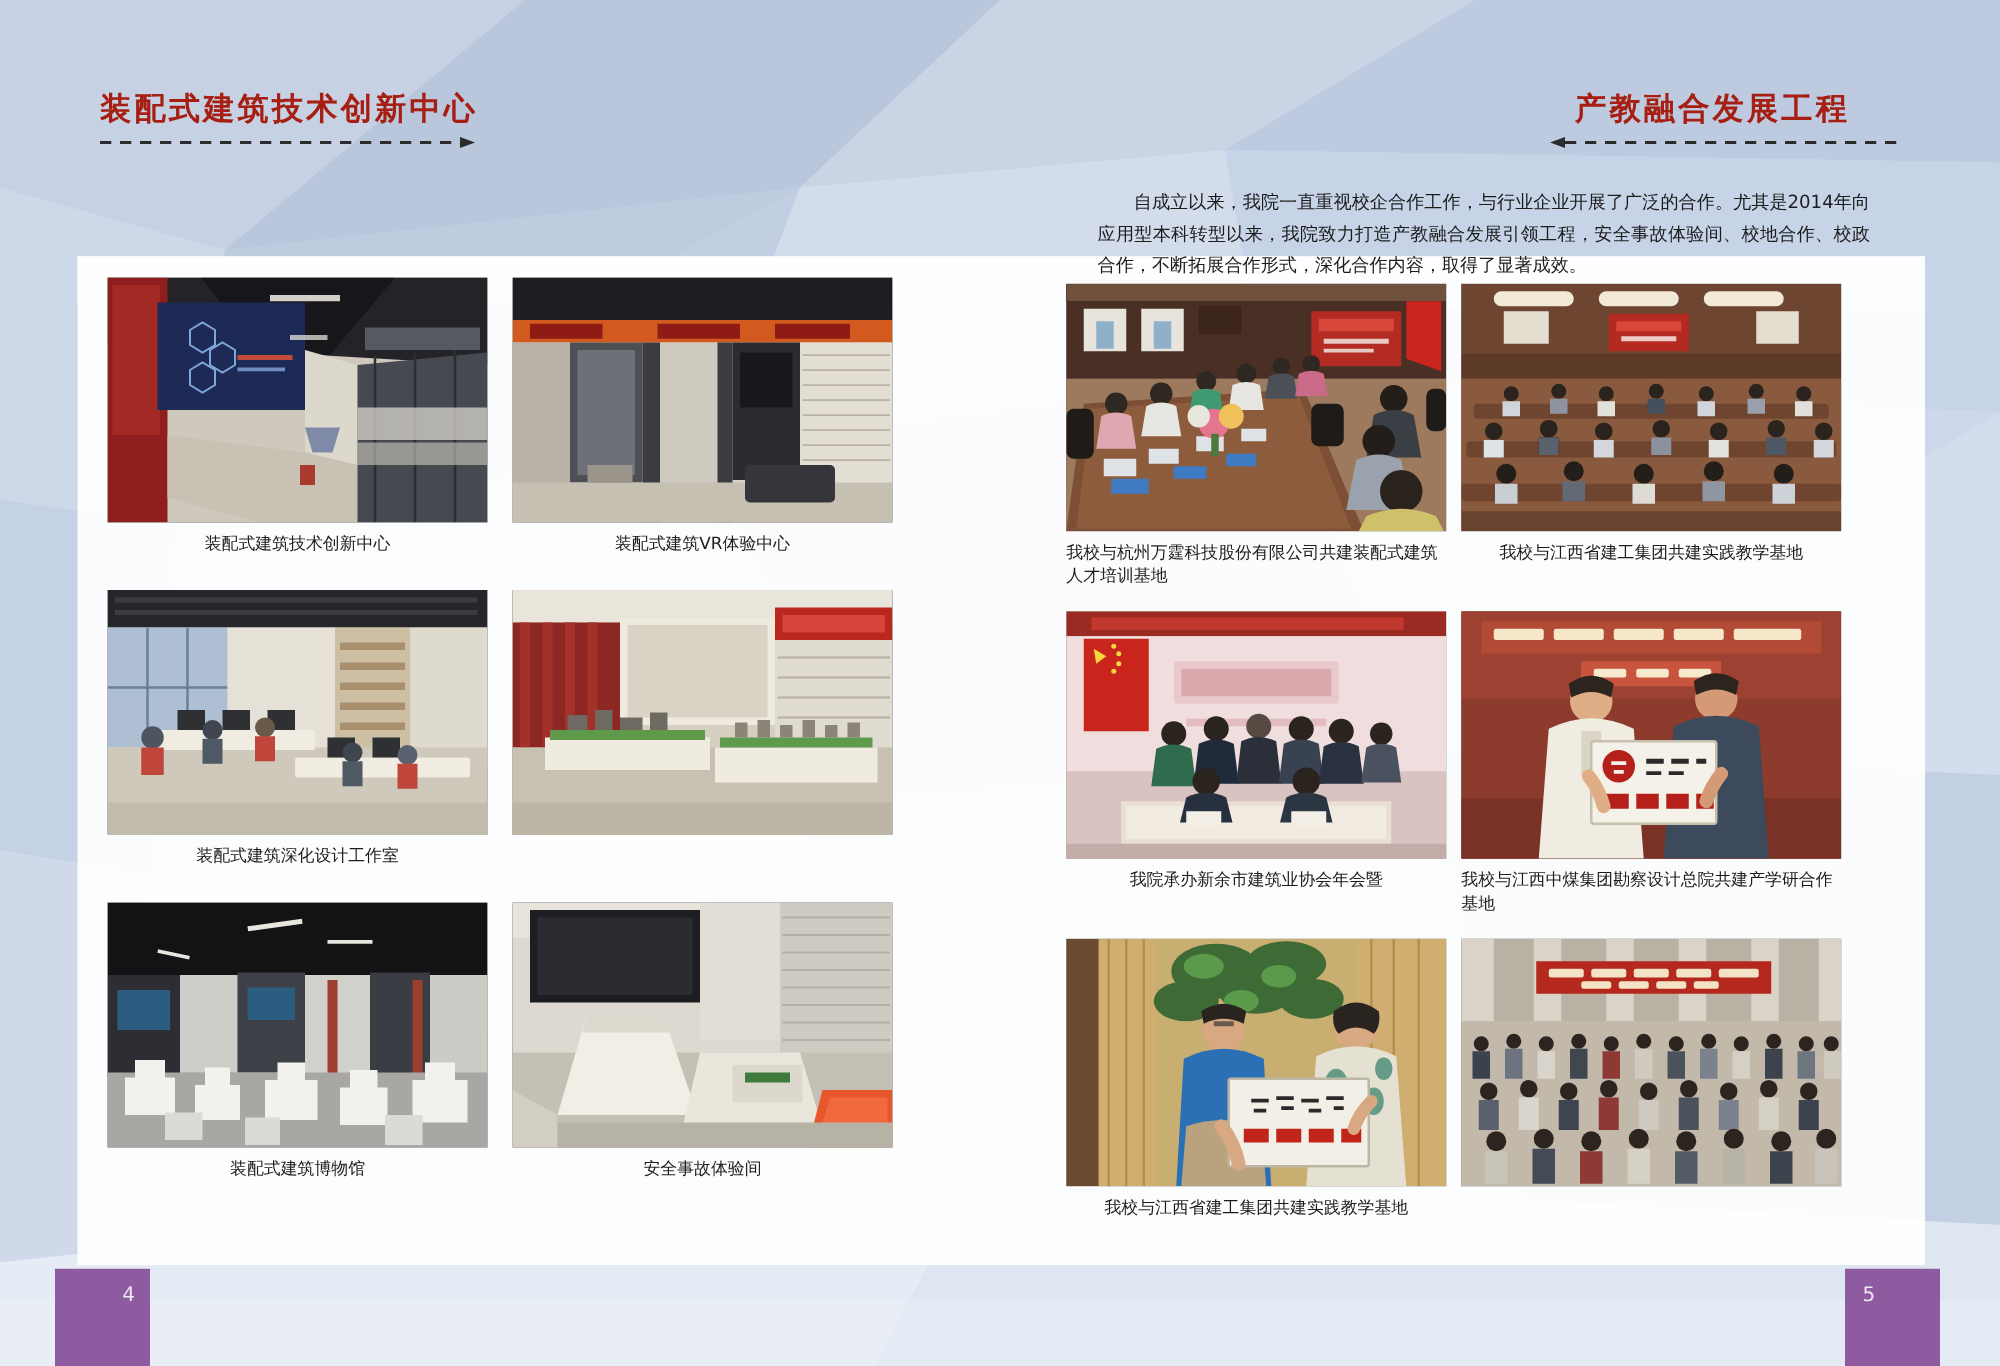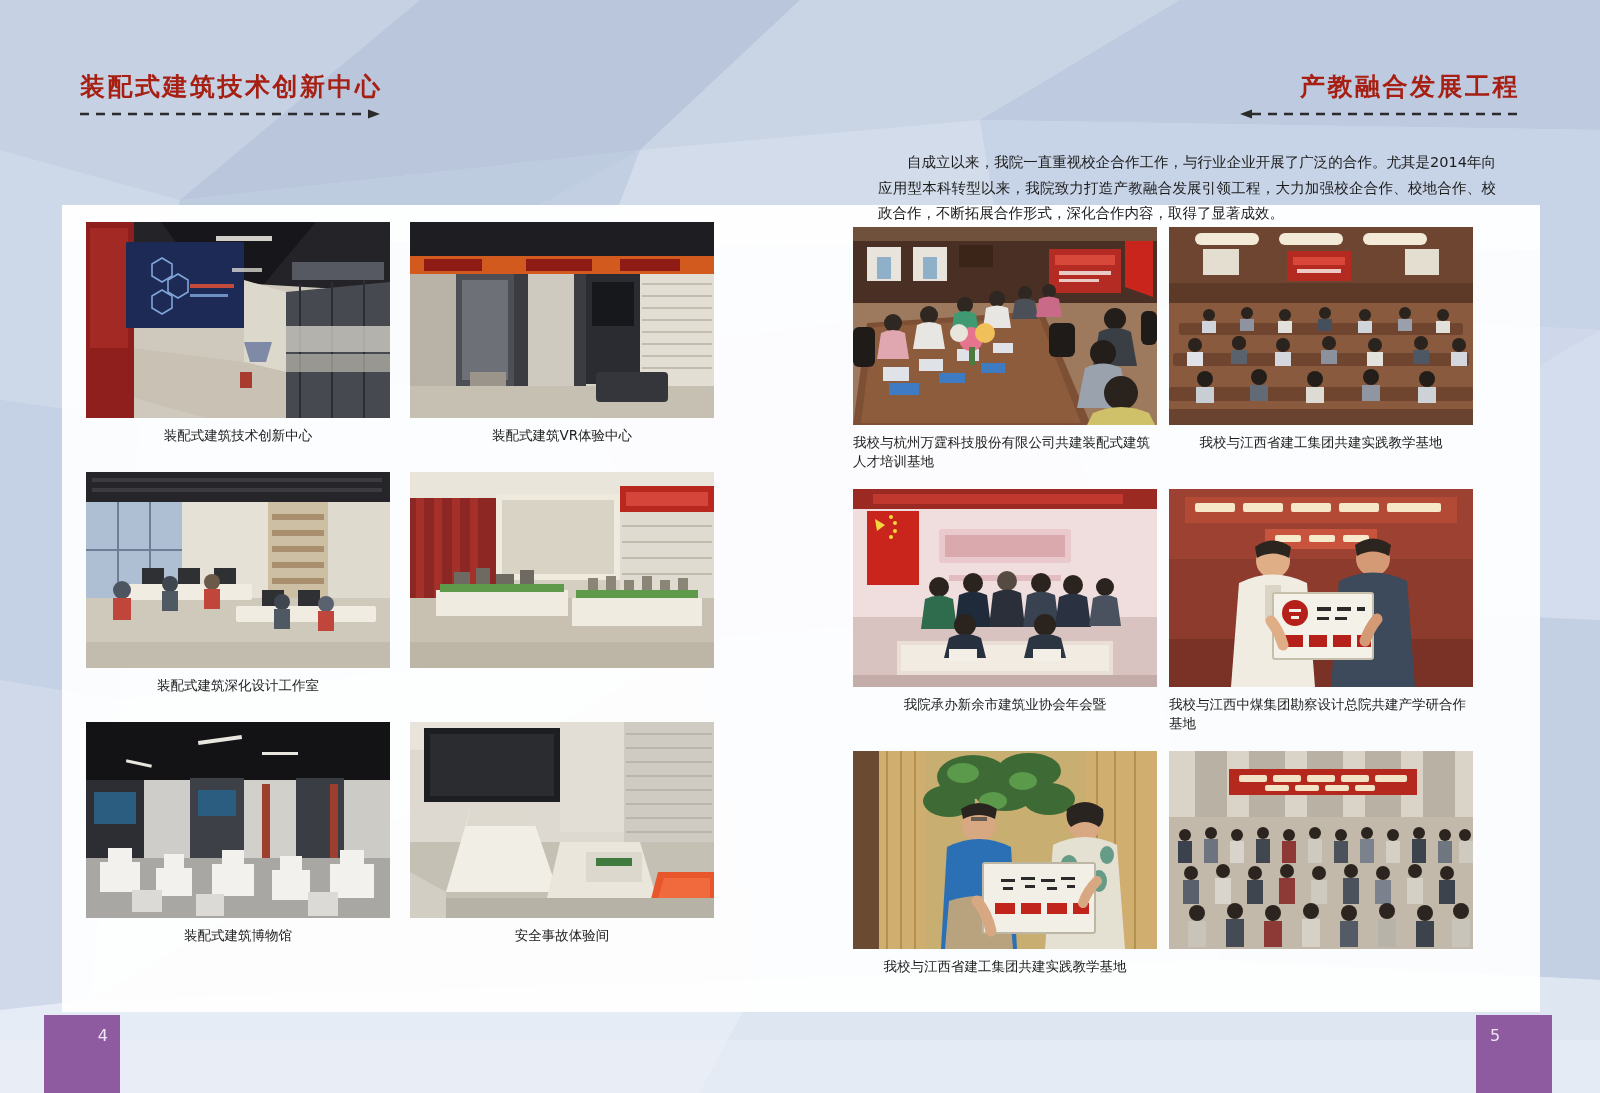--- a/index.html
+++ b/index.html
@@ -17,21 +17,21 @@
   #bg-poly { position: absolute; inset: 0; width: 1600px; height: 1093px; }
 
   
   .page { position: absolute; top: 0; height: 1093px; }
   #page-left  { left: 0;   width: 800px; }
   #page-right { left: 800px; width: 800px; }
 
   
   .hdr { position: absolute; top: 72px; height: 58px; }
   #hdr-left  { left: 80px;  width: 420px; text-align: left; }
-  #hdr-right { left: 420px; width: 300px; text-align: right; }
+  #hdr-right { left: 420px; width: 300px; text-align: center; }
   .hdr-title {
     font-family: "DejaVu Sans", "Liberation Sans", sans-serif;
     font-size: 25px; font-weight: bold; color: #a61f12;
     letter-spacing: 2.5px; line-height: 30px; white-space: nowrap;
   }
   .hdr-rule { position: relative; margin-top: 7px; height: 10px; }
   .hdr-rule svg { display:block; }
 
   
   #intro {
@@ -407,21 +407,21 @@
       <div class="hdr-title">产教融合发展工程</div>
       <div class="hdr-rule" style="margin-left:auto;width:280px;">
         <svg width="280" height="10" viewBox="0 0 280 10">
           <polygon points="12,0.6 0,5 12,9.4" fill="#2b2b2b"></polygon>
           <line x1="12" y1="5" x2="280" y2="5" stroke="#2b2b2b" stroke-width="2.4" stroke-dasharray="9 7"></line>
         </svg>
       </div>
     </div>
   </div>
 
-  <p id="intro">自成立以来，我院一直重视校企合作工作，与行业企业开展了广泛的合作。尤其是2014年向应用型本科转型以来，我院致力打造产教融合发展引领工程，大力加强校企合作、校地合作、校政合作，不断拓展合作形式，深化合作内容，取得了显著成效。</p>
+  <p id="intro">自成立以来，我院一直重视校企合作工作，与行业企业开展了广泛的合作。尤其是2014年向应用型本科转型以来，我院致力打造产教融合发展引领工程，安全事故体验间、校地合作、校政合作，不断拓展合作形式，深化合作内容，取得了显著成效。</p>
 
   <div class="grid" id="grid-right">
 
     <div class="cell">
       <div class="photo">
         <svg viewBox="0 0 304 198" preserveAspectRatio="none">
           <rect width="304" height="198" fill="#8d6a52"></rect>
           <rect x="0" y="0" width="304" height="76" fill="#4a2f24"></rect>
           <rect x="0" y="0" width="304" height="14" fill="#6b4staple"></rect>
           <rect x="0" y="0" width="304" height="14" fill="#70513c"></rect>

